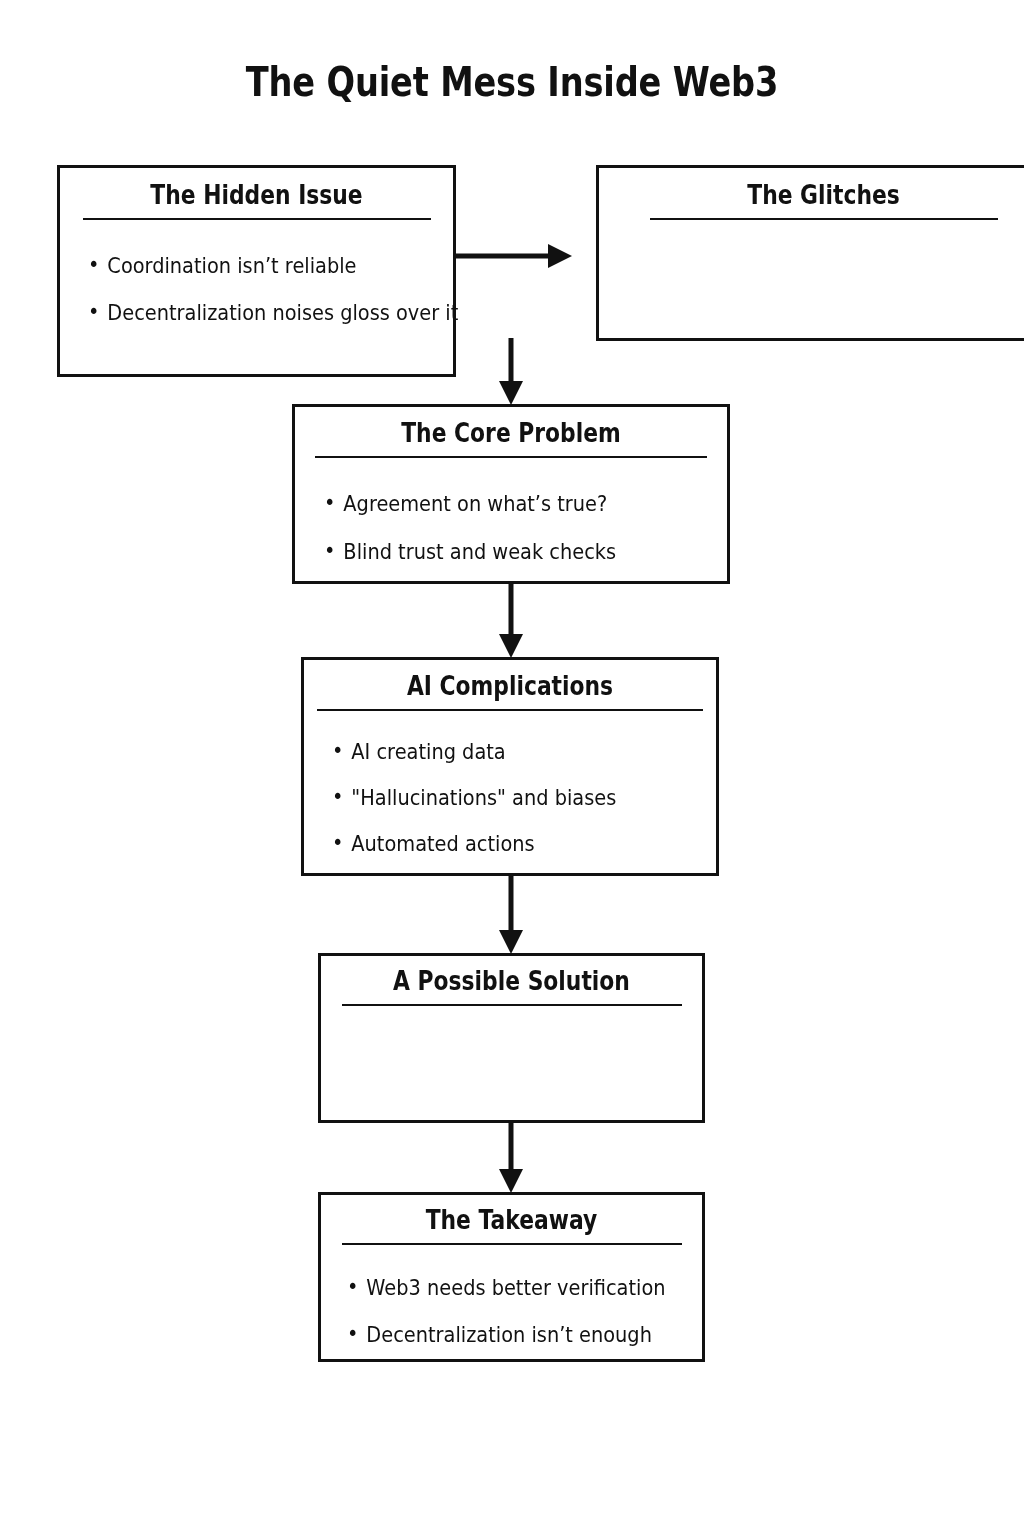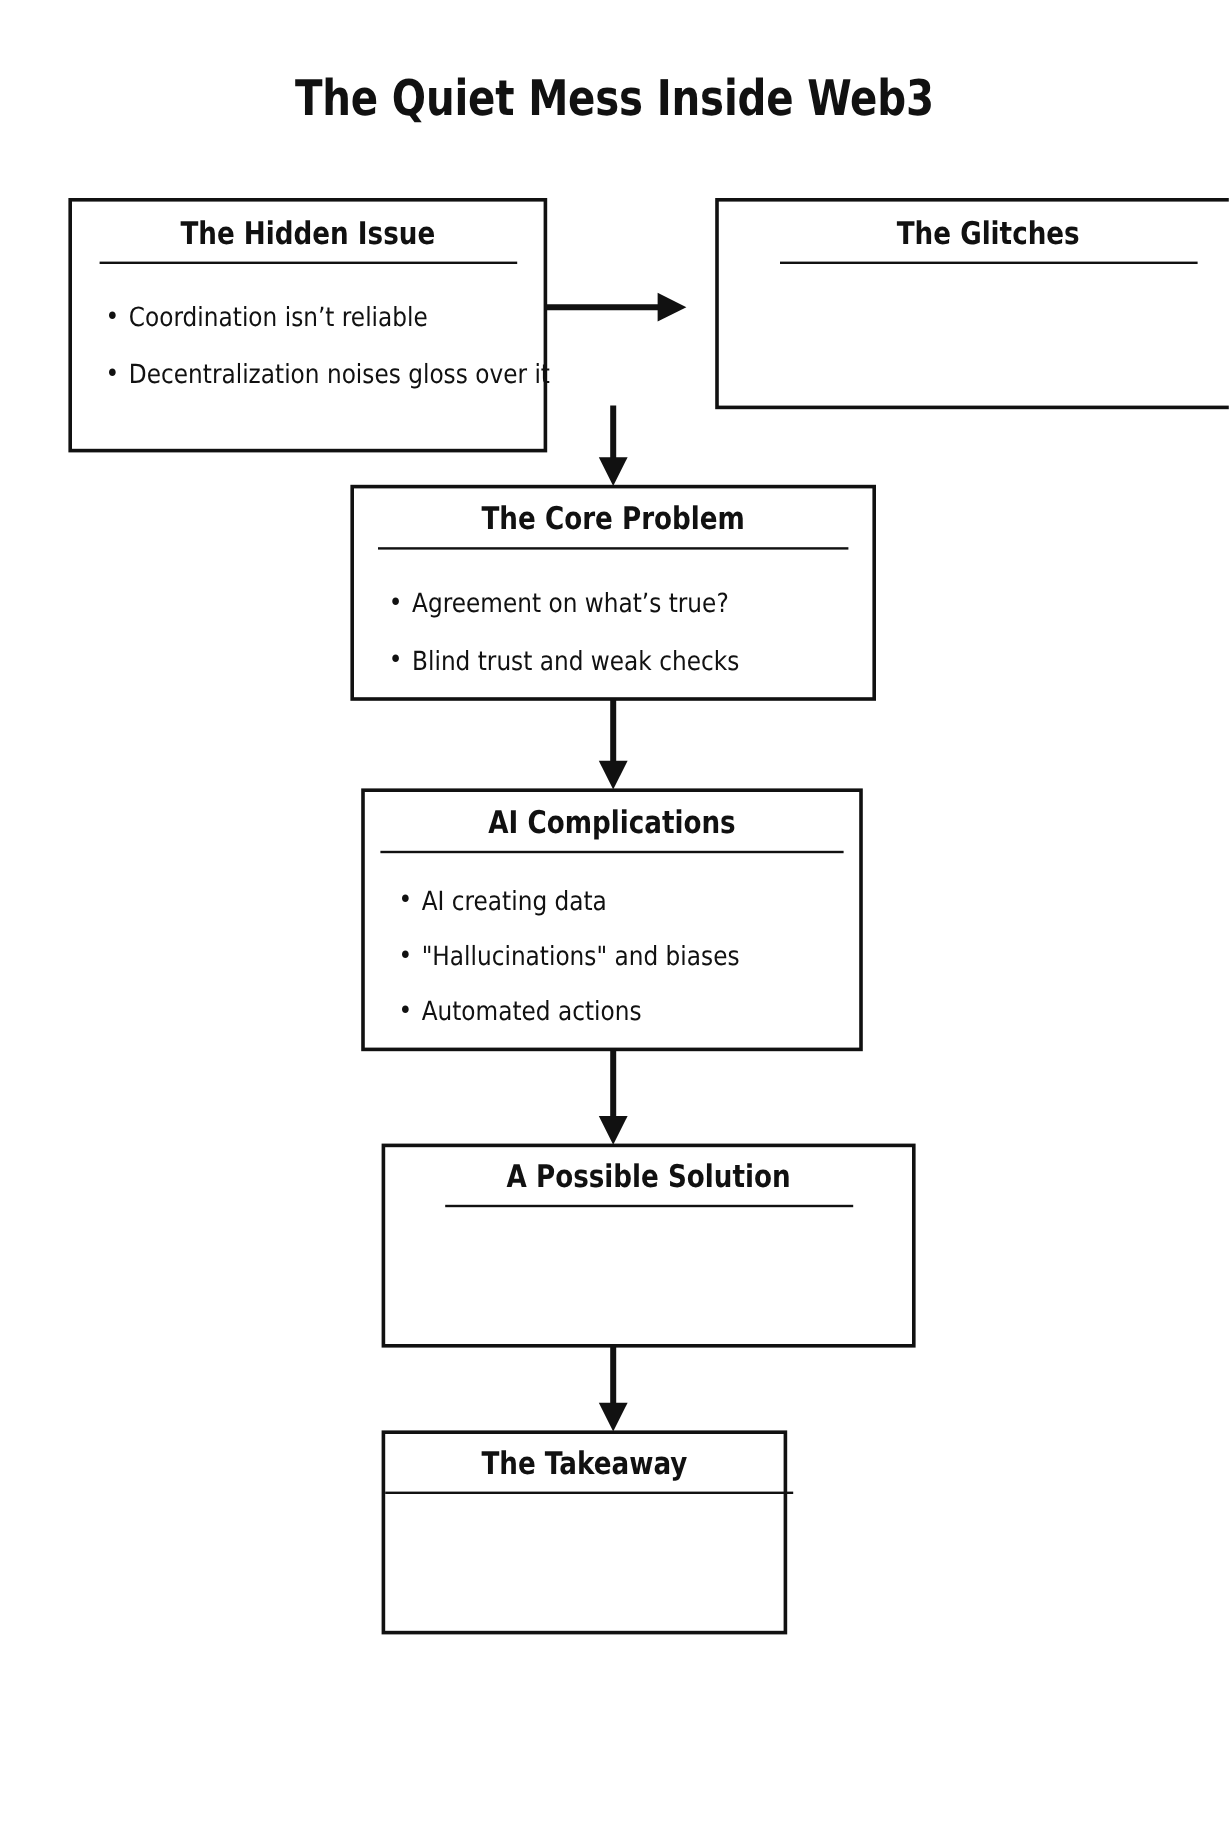--- a/index.html
+++ b/index.html
@@ -104,27 +104,27 @@
   #node-core-problem .node-divider { width: 392px; }
   #node-core-problem .bullets { margin-top: 22px; margin-left: 29px; }
   #node-core-problem .bullets li { line-height: 48px; }
 
   #node-ai-complications { left: 301px; top: 657px; width: 418px; height: 219px; }
   #node-ai-complications .node-title { margin-top: 13px; }
   #node-ai-complications .node-divider { width: 386px; }
   #node-ai-complications .bullets { margin-top: 18px; margin-left: 28px; }
   #node-ai-complications .bullets li { line-height: 46px; }
 
-  #node-possible-solution { left: 318px; top: 953px; width: 445px; height: 170px; }
+  #node-possible-solution { left: 318px; top: 953px; width: 387px; height: 170px; }
   #node-possible-solution .node-title { margin-top: 12px; }
   #node-possible-solution .node-divider { width: 340px; }
   #node-possible-solution .bullets { margin-top: 19px; margin-left: 26px; }
   #node-possible-solution .bullets li { line-height: 47px; }
 
-  #node-takeaway { left: 318px; top: 1192px; width: 338px; height: 170px; }
+  #node-takeaway { left: 318px; top: 1192px; width: 387px; height: 170px; }
   #node-takeaway .node-title { margin-top: 12px; }
   #node-takeaway .node-divider { width: 340px; }
   #node-takeaway .bullets { margin-top: 19px; margin-left: 26px; }
   #node-takeaway .bullets li { line-height: 47px; }
 
   
   .arrow {
     position: absolute;
   }
   .arrow svg { display: block; }
@@ -170,20 +170,24 @@
   </div>
 
   <div class="node" id="node-possible-solution">
     <div class="node-title">A Possible Solution</div>
     <div class="node-divider"></div>
   </div>
 
   <div class="node" id="node-takeaway">
     <div class="node-title">The Takeaway</div>
     <div class="node-divider"></div>
+    <ul class="bullets">
+      <li>Web3 needs better verification</li>
+      <li>Decentralization isn’t enough</li>
+    </ul>
   </div>
 
   <div class="arrow" style="left:452px; top:236px; width:124px; height:40px;">
     <svg width="124" height="40" viewBox="0 0 124 40">
       <line x1="2" y1="20" x2="100" y2="20" stroke="#111111" stroke-width="5"></line>
       <polygon points="120,20 96,8 96,32" fill="#111111"></polygon>
     </svg>
   </div>
 
   <div class="arrow" style="left:491px; top:337px; width:40px; height:70px;">

